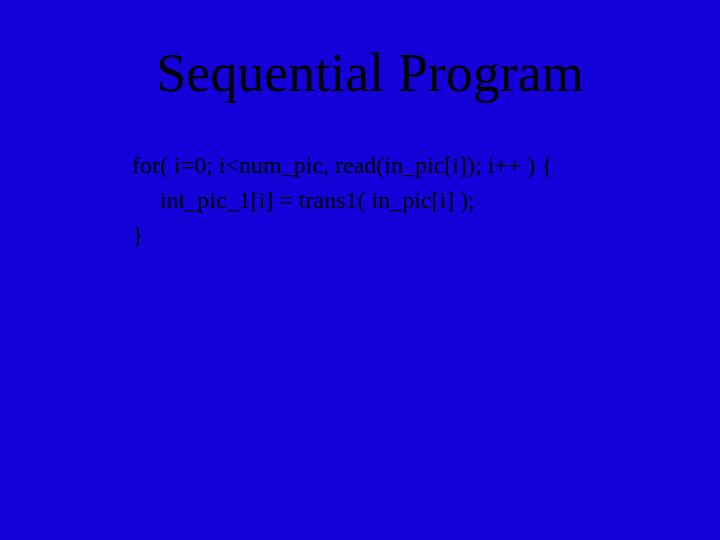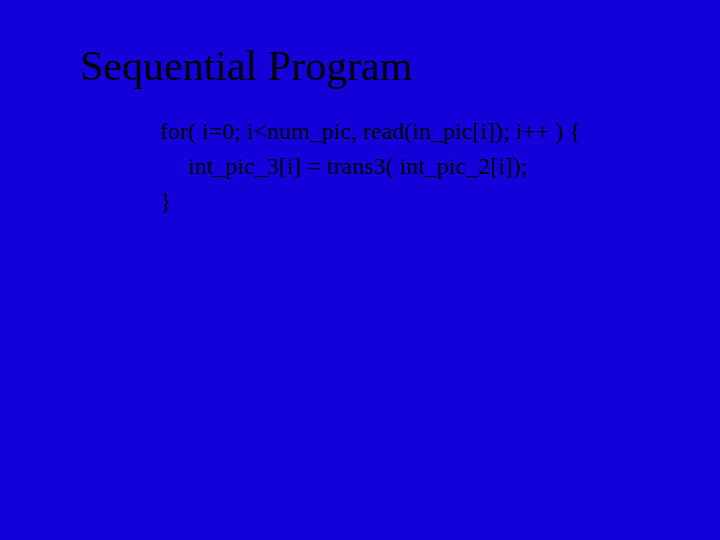--- a/index.html
+++ b/index.html
@@ -9,38 +9,39 @@
       font-family: "Times New Roman", Times, serif;
       color: #000;
     }
     .slide {
       width: 720px;
       height: 540px;
       position: relative;
       padding: 42px 60px 0 60px;
     }
     .title {
-      font-size: 42px;
+      font-size: 54px;
       font-weight: 400;
-      margin-bottom: 24px;
+      text-align: center;
+      margin-bottom: 44px;
       margin-left: 20px;
     }
     .code-block {
       font-size: 24px;
       line-height: 1.45;
-      margin-left: 100px;
+      margin-left: 72px;
       white-space: nowrap;
     }
     .indent {
       padding-left: 28px;
     }
   </style>
 </head>
 <body>
 
 <div class="slide">
   <h1 class="title">Sequential Program</h1>
   <div class="code-block">
     <div>for( i=0; i&lt;num_pic, read(in_pic[i]); i++ ) {</div>
-    <div class="indent">int_pic_3[i] = trans3( int_pic_2[i]);</div>
+    <div class="indent">int_pic_1[i] = trans1( in_pic[i] );</div>
     <div>}</div>
   </div>
 </div>
 
 </body></html>

